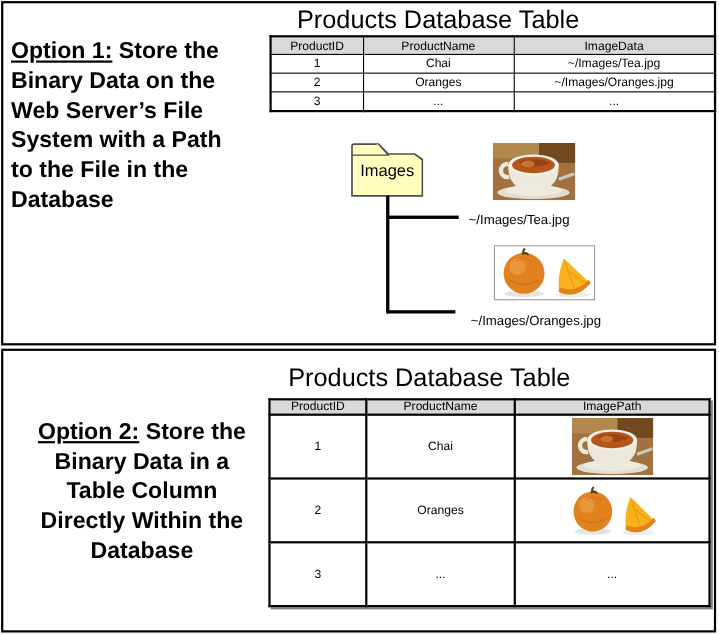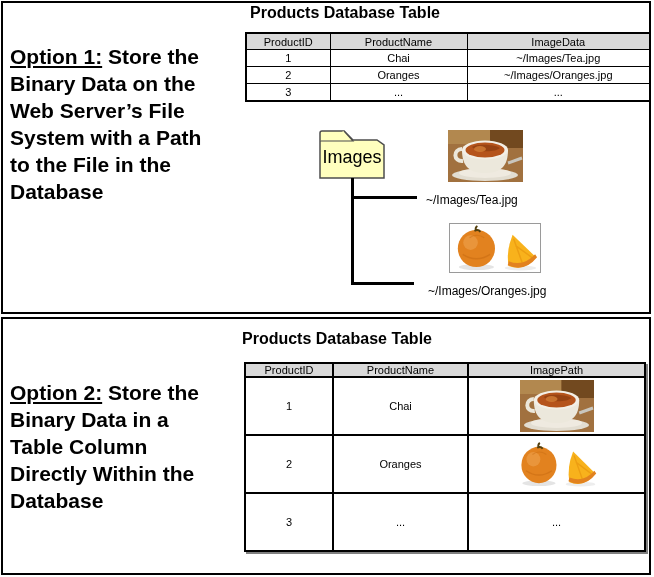--- a/index.html
+++ b/index.html
@@ -6,44 +6,44 @@
   body { font-family:"Liberation Sans", sans-serif; color:#000; }
   #stage { position:relative; width:654px; height:577px; background:#fff; overflow:hidden; }
 
   .panel { position:absolute; border:2px solid #000; background:#fff; }
   #panel-top    { left:1px; top:1px;   width:646px; height:309px; }
   #panel-bottom { left:1px; top:317px; width:646px; height:254px; }
 
   .option-text { position:absolute; font-size:21px; line-height:27px; font-weight:bold; }
   .option-text .opt-label { text-decoration:underline; }
   .option-text .opt-rest  { white-space:pre-line; }
-  #option1 { left:7px;  top:40px; width:234px; }
-  #option2 { left:7px;  top:60px; width:238px; }
-
-  .section-title { position:absolute; font-size:16px; font-weight:bold; white-space:nowrap; letter-spacing:0px; }
+  #option1 { left:7px;  top:30px; width:234px; }
+  #option2 { left:7px;  top:60px; width:238px;text-align:center; }
+
+  .section-title { position:absolute; font-size:23px; font-weight:normal; white-space:nowrap; letter-spacing:0px;margin-left:20px; }
   #title-top    { left:247px; top:1px; }
   #title-bottom { left:239px; top:11px; }
 
   table.db-table { position:absolute; border-collapse:collapse; table-layout:fixed; background:#fff; }
   table.db-table th, table.db-table td { text-align:center; vertical-align:middle; font-weight:normal; padding:0; overflow:hidden; }
   table.db-table th { background:#d9d9d9; }
 
   #table-top { left:242px; top:29px; width:404px; font-size:11px; border:2px solid #000; }
   #table-top th, #table-top td { border:1px solid #000; }
   #table-top th { height:15px; }
   #table-top td { height:16px; }
 
   #table-bottom { left:241px; top:43px; width:400px; font-size:11px; border:2px solid #000; box-shadow:2px 2px 0 #808080; }
   #table-bottom th, #table-bottom td { border:2px solid #000; }
   #table-bottom th { height:12px; }
   #table-bottom td { height:56px; }
 
   
   #folder-icon  { position:absolute; left:316px; top:126px; width:66px; height:50px; }
-  #folder-label { position:absolute; left:316px; top:144px; width:66px; text-align:center; font-size:18px; }
+  #folder-label { position:absolute; left:316px; top:144px; width:66px; text-align:center; font-size:15px; }
   .tree-line { position:absolute; background:#000; }
   #tree-vertical { left:348px; top:175px; width:3px;  height:107px; }
   #tree-branch-1 { left:349px; top:193px; width:65px; height:3px; }
   #tree-branch-2 { left:349px; top:279px; width:62px; height:3px; }
 
   .photo { display:block; }
   #tea-photo-top     { position:absolute; left:445px; top:127px; }
   #oranges-photo-top { position:absolute; left:446px; top:220px; border:1px solid #9a9a9a; }
   .file-label { position:absolute; font-size:12px; white-space:nowrap; }
   #file-label-tea     { left:423px; top:190px; }

